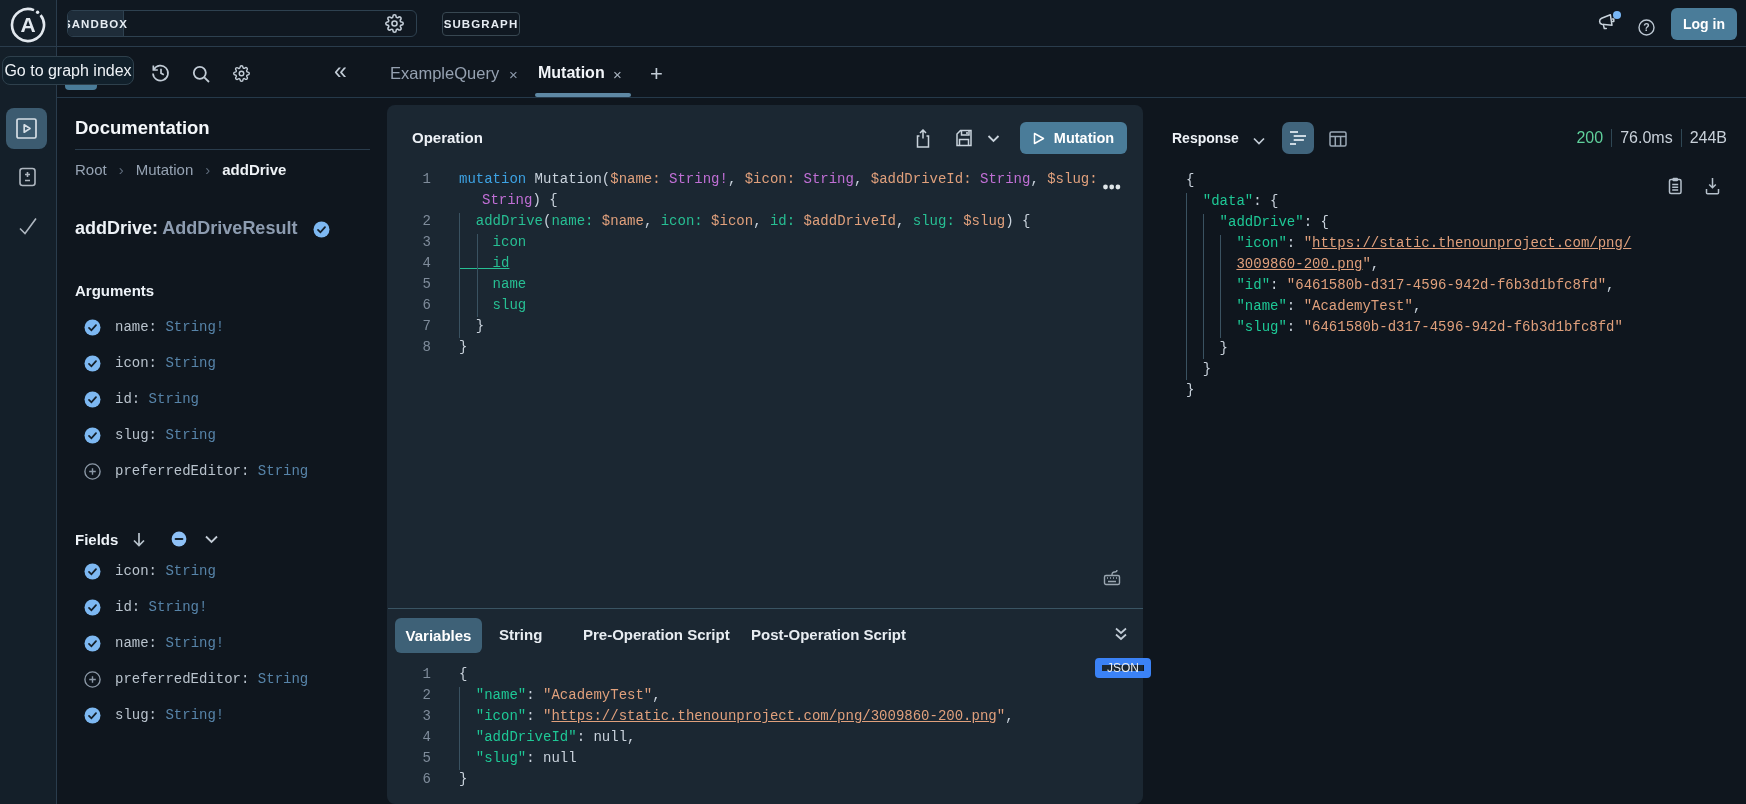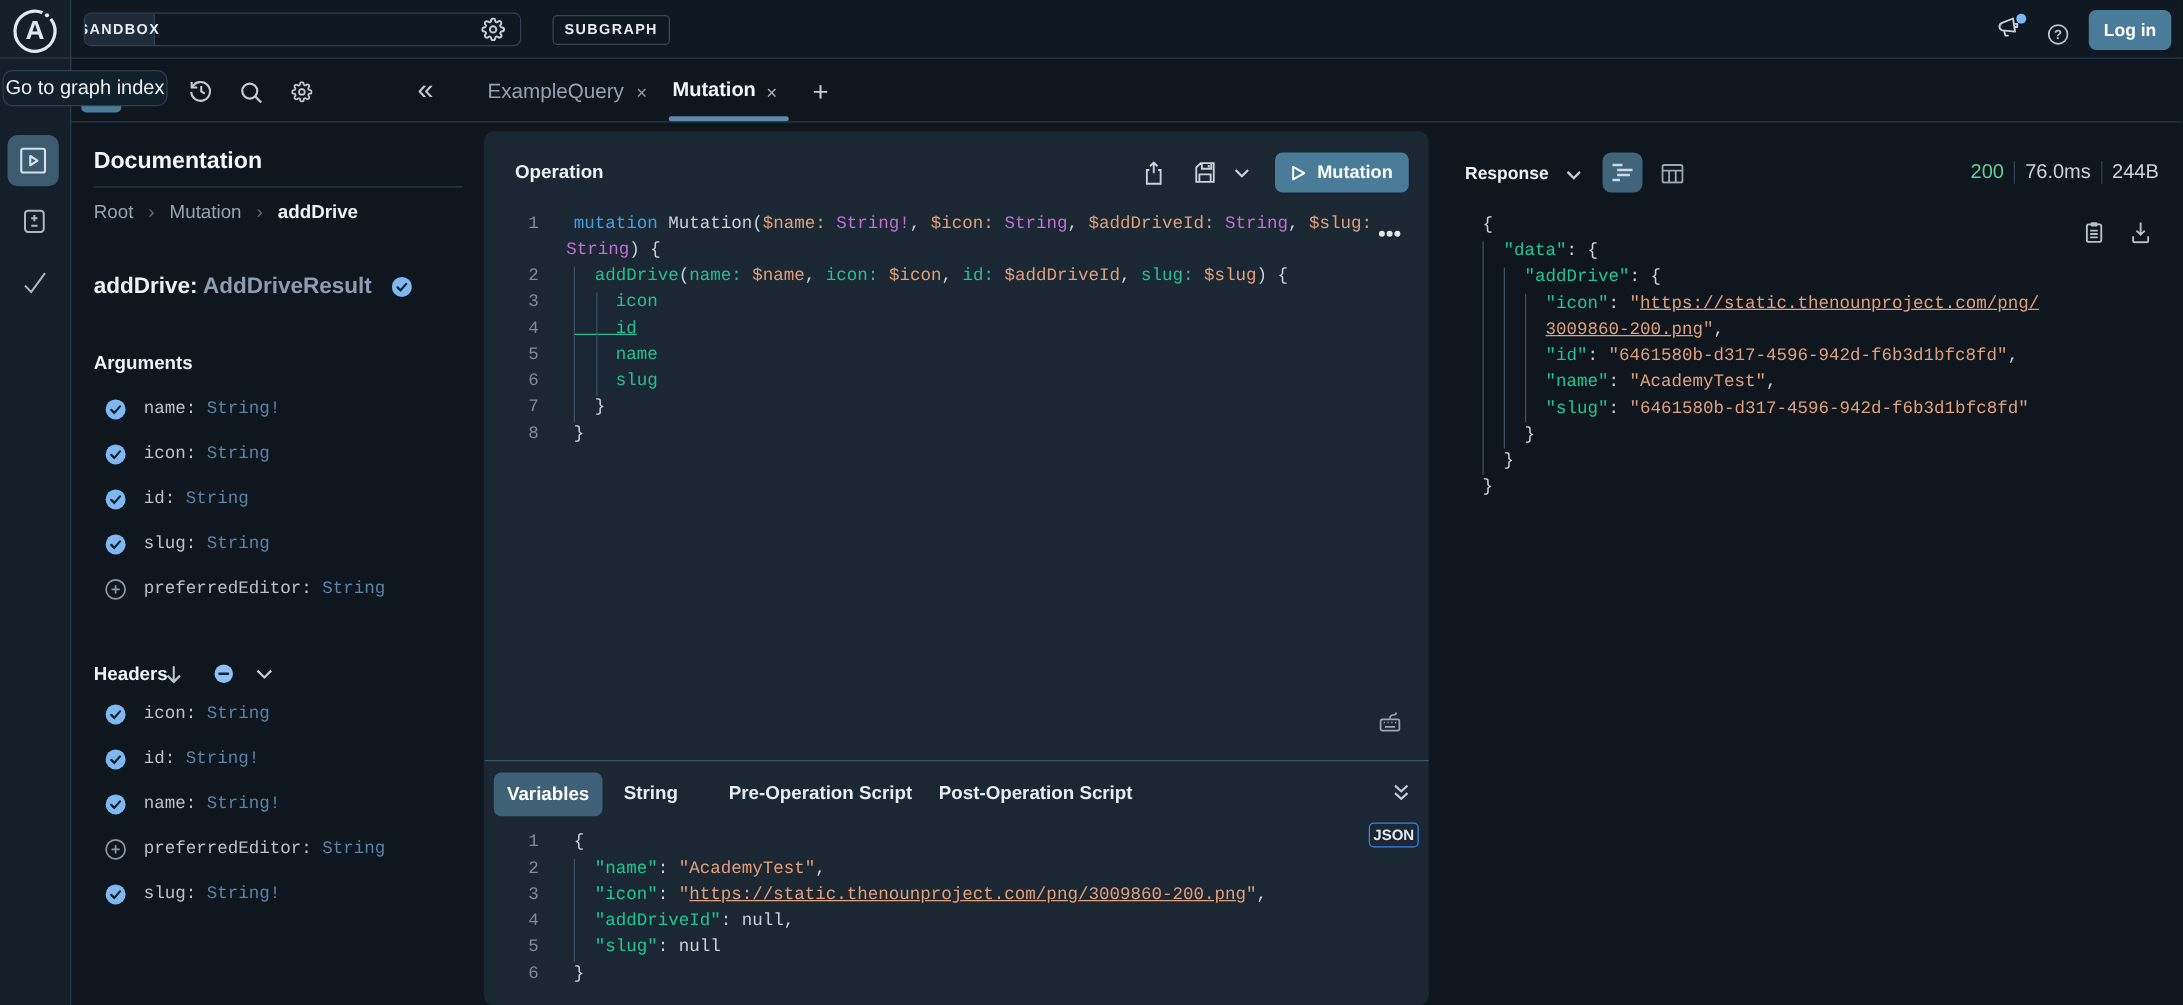--- a/index.html
+++ b/index.html
@@ -8,21 +8,21 @@
   .abs { position:absolute; }
   .mono { font-family:"Liberation Mono",monospace; font-size:14px; line-height:21px; white-space:pre; }
   
   #topbar { left:0; top:0; width:1746px; height:47px; background:#101821; border-bottom:1px solid #2a3c4c; }
   #railtop { left:0; top:0; width:57px; height:47px; background:#141f29; border-right:1px solid #2a3c4c; border-bottom:1px solid #2a3c4c; }
   #pill { left:67px; top:10px; width:350px; height:27px; border:1px solid #2e4150; border-radius:6px; display:flex; overflow:hidden; }
   #pill .seg1 { width:56px; background:#1e2c39; border-right:1px solid #2e4150; display:flex; align-items:center; justify-content:center; color:#e6ecf2; font-size:11.5px; font-weight:bold; letter-spacing:1.1px; }
   #pill .seg2 { flex:1; background:#0d1520; display:flex; align-items:center; position:relative; }
   #pill .dot { width:8px; height:8px; border-radius:50%; background:#7ee0a6; margin-left:18px; }
   #pill .url { color:#f0f4f8; font-size:15.2px; letter-spacing:0.2px; margin-left:15px; white-space:nowrap; overflow:hidden; width:184px; }
-  #subgraph { left:442px; top:12px; width:94px; height:24px; border:1px solid #384751; border-radius:4px; display:flex; align-items:center; justify-content:center; color:#e6ecf2; font-size:11.5px; font-weight:bold; letter-spacing:1.1px; }
+  #subgraph { left:442px; top:12px; width:78px; height:24px; border:1px solid #384751; border-radius:4px; display:flex; align-items:center; justify-content:center; color:#e6ecf2; font-size:11.5px; font-weight:bold; letter-spacing:1.1px; }
   #login { left:1671px; top:8px; width:66px; height:32px; background:#4a7c99; border-radius:6px; display:flex; align-items:center; justify-content:center; color:#fff; font-size:14px; font-weight:bold; }
   #bluedot { left:1613px; top:11px; width:8px; height:8px; border-radius:50%; background:#79b7f6; }
   
   #rail { left:0; top:47px; width:57px; height:757px; background:#141f29; border-right:1px solid #2a3c4c; }
   #railbtn1 { left:6px; top:108px; width:41px; height:41px; border-radius:8px; background:#3c5b70; display:flex; align-items:center; justify-content:center; }
   
   #tbline { left:57px; top:97px; width:1689px; height:1px; background:#25394a; }
   .tbicon { color:#c2ccd6; }
   #tab1 { left:390px; top:64px; font-size:16.5px; color:#95a1b1; }
   #tab1x { left:509px; top:66px; font-size:15px; color:#8d9aab; }
@@ -51,21 +51,21 @@
   #runbtn { left:1020px; top:122px; width:107px; height:32px; background:#4a7c99; border-radius:6px; display:flex; align-items:center; justify-content:center; gap:9px; color:#fff; font-size:14.5px; font-weight:bold; }
   .lineno { color:#7f8c9b; text-align:right; width:20px; }
   .guide { width:1px; background:#3a5261; }
   #carddiv { left:388px; top:608px; width:755px; height:1px; background:#3a5463; }
   
   .kw { color:#3da2e3; } .pn { color:#c9d2dc; } .vr { color:#e0a07c; } .ty { color:#c06fd5; }
   .fd { color:#27bf93; } .ky { color:#1ec896; } .st { color:#e0a07c; } .un { text-decoration:underline; }
   
   #vtab { left:395px; top:618px; width:87px; height:35px; background:#3e6177; border-radius:6px; display:flex; align-items:center; justify-content:center; color:#fff; font-size:15px; font-weight:600; }
   .vtabtxt { font-size:15px; font-weight:600; color:#e8edf2; }
-  #jsonchip { left:1095px; top:658px; width:40px; height:20px; border:1px solid #3b82f6; border-radius:4px; display:flex; align-items:center; justify-content:center; color:#e4eaf0; font-size:12px; font-weight:bold; }
+  #jsonchip { left:1095px; top:658px; width:56px; height:20px; border:7px solid #3b82f6; border-radius:4px; display:flex; align-items:center; justify-content:center; color:#e4eaf0; font-size:12px; font-weight:normal; }
   
   #resphead { left:1172px; top:130px; font-size:14px; font-weight:bold; color:#eef2f7; }
   #rtoggle1 { left:1282px; top:122px; width:32px; height:32px; background:#40647c; border-radius:7px; display:flex; align-items:center; justify-content:center; }
   .stat { font-size:16px; color:#c9d1da; }
   .statbar { width:1px; height:18px; background:#2f4754; }
 </style>
 </head>
 <body>
 
 <div id="topbar" class="abs"></div>
@@ -174,21 +174,21 @@
         <circle cx="8.5" cy="8.5" r="8" fill="#7db8f2"></circle>
         <path d="M5 8.9 L7.4 11.3 L12 6.1" stroke="#141f29" stroke-width="1.8" fill="none" stroke-linecap="round"></path>
       </svg></div>
   <div class="abs mono docrow" style="top:425px;">slug: <span class="t">String</span></div>
   <div class="abs" style="left:84px;top:463px;"><svg width="17" height="17" viewBox="0 0 17 17" fill="none">
         <circle cx="8.5" cy="8.5" r="7.6" stroke="#8b98a6" stroke-width="1.4"></circle>
         <path d="M8.5 5.2 v6.6 M5.2 8.5 h6.6" stroke="#8b98a6" stroke-width="1.4"></path>
       </svg></div>
   <div class="abs mono docrow" style="top:461px;">preferredEditor: <span class="t">String</span></div>
 </div>
-<div class="abs sechead" style="left:75px;top:531px;">Headers</div>
+<div class="abs sechead" style="left:75px;top:531px;">Fields</div>
 <div id="fieldicons" class="abs" style="left:130px;top:530px;">
   <svg width="100" height="20" viewBox="0 0 100 20" fill="none">
     <path d="M9 3 v12.5 M4 10.5 L9 15.5 L14 10.5" stroke="#b9c3cd" stroke-width="1.7"></path>
     <circle cx="49" cy="9" r="7.4" fill="#8ec1f7"></circle>
       <path d="M45.6 9 h6.8" stroke="#15222e" stroke-width="2" stroke-linecap="round"></path>
     <path d="M76 6.5 L81.5 12 L87 6.5" stroke="#c3ccd6" stroke-width="1.8"></path>
   </svg>
 </div>
 <div id="fieldrows">
   <div class="abs" style="left:84px;top:563px;"><svg width="17" height="17" viewBox="0 0 17 17">
@@ -242,21 +242,21 @@
     </svg>
   <div class="abs mono lineno" style="left:411px;top:169px;">1</div>
   <div class="abs mono lineno" style="left:411px;top:211px;">2</div>
   <div class="abs mono lineno" style="left:411px;top:232px;">3</div>
   <div class="abs mono lineno" style="left:411px;top:253px;">4</div>
   <div class="abs mono lineno" style="left:411px;top:274px;">5</div>
   <div class="abs mono lineno" style="left:411px;top:295px;">6</div>
   <div class="abs mono lineno" style="left:411px;top:316px;">7</div>
   <div class="abs mono lineno" style="left:411px;top:337px;">8</div>
   <div class="abs mono" style="left:459px;top:169px;"><span class="kw">mutation</span><span class="pn"> Mutation(</span><span class="vr">$name:</span><span class="pn"> </span><span class="ty">String!</span><span class="pn">, </span><span class="vr">$icon:</span><span class="pn"> </span><span class="ty">String</span><span class="pn">, </span><span class="vr">$addDriveId:</span><span class="pn"> </span><span class="ty">String</span><span class="pn">, </span><span class="vr">$slug:</span></div>
-  <div class="abs mono" style="left:453px;top:190px;"><span class="ty">String</span><span class="pn">) {</span></div>
+  <div class="abs mono" style="left:482px;top:190px;"><span class="ty">String</span><span class="pn">) {</span></div>
   <div class="abs mono" style="left:459px;top:211px;"><span class="pn">  </span><span class="fd">addDrive</span><span class="pn">(</span><span class="fd">name:</span><span class="pn"> </span><span class="vr">$name</span><span class="pn">, </span><span class="fd">icon:</span><span class="pn"> </span><span class="vr">$icon</span><span class="pn">, </span><span class="fd">id:</span><span class="pn"> </span><span class="vr">$addDriveId</span><span class="pn">, </span><span class="fd">slug:</span><span class="pn"> </span><span class="vr">$slug</span><span class="pn">) {</span></div>
   <div class="abs mono fd" style="left:459px;top:232px;">    icon</div>
   <div class="abs mono fd" style="left:459px;top:253px;text-decoration:underline;">    id</div>
   <div class="abs mono fd" style="left:459px;top:274px;">    name</div>
   <div class="abs mono fd" style="left:459px;top:295px;">    slug</div>
   <div class="abs mono pn" style="left:459px;top:316px;">  }</div>
   <div class="abs mono pn" style="left:459px;top:337px;">}</div>
   <div class="abs guide" style="left:459px;top:213px;height:125px;"></div>
   <div class="abs guide" style="left:477px;top:234px;height:83px;"></div>
 </div>

